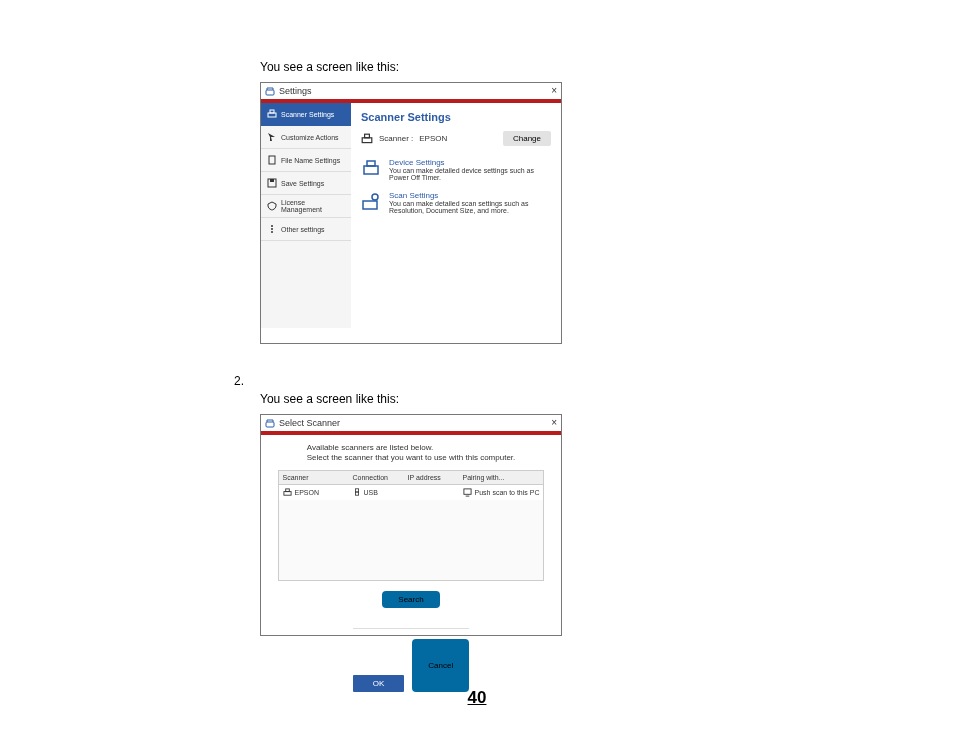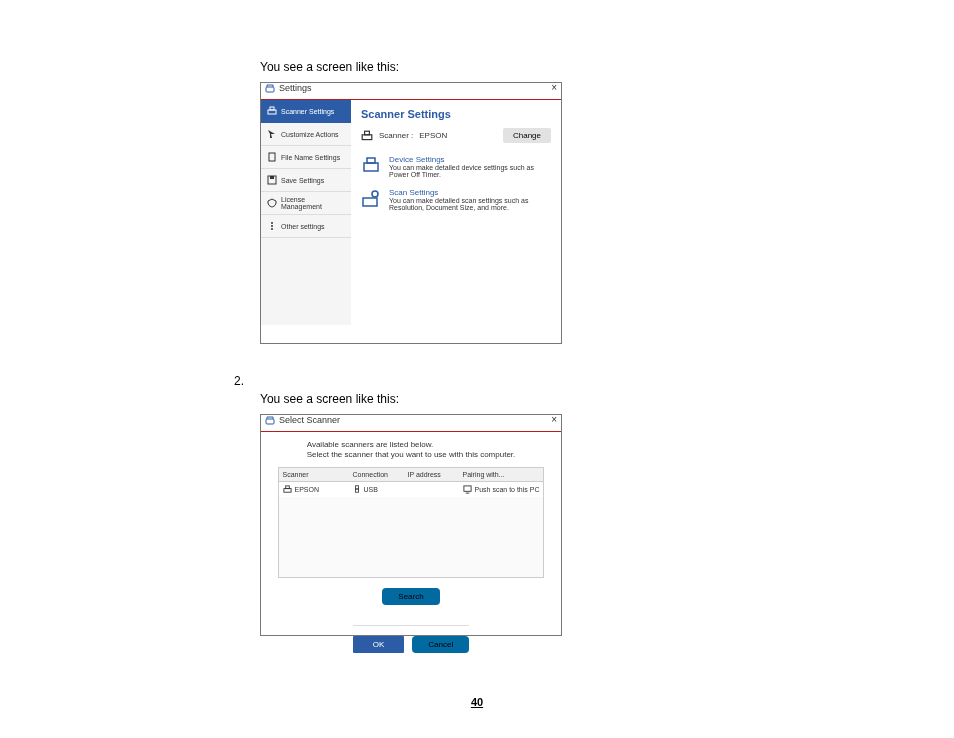--- a/index.html
+++ b/index.html
@@ -2,21 +2,21 @@
 <html><head>
 <meta charset="utf-8">
 <style>
   html,body{margin:0;padding:0;background:#fff;font-family:Arial,Helvetica,sans-serif;color:#000;}
   .page{width:954px;height:738px;position:relative;margin:0 auto;}
   .content{position:absolute;left:260px;top:60px;width:560px;}
   .p{font-size:12px;margin:0 0 8px 0;}
   .step{font-size:12px;margin:30px 0 4px 0;}
   .win{border:1px solid #777;background:#fff;font-size:9px;color:#333;}
   .win1{width:300px;height:260px;}
-  .titlebar{display:flex;align-items:flex-start;height:16px;border-bottom:1px solid #b91c1c;padding:0 4px;}
+  .titlebar{display:flex;align-items:center;height:16px;border-bottom:4px solid #b91c1c;padding:0 4px;}
   .tb-icon{width:10px;height:10px;margin-right:4px;display:inline-flex;align-items:center;justify-content:center;}
   .tb-close{margin-left:auto;font-size:10px;line-height:1;}
   .win1-body{display:flex;height:225px;}
   .sidebar{width:90px;background:#f5f5f5;display:flex;flex-direction:column;}
   .side-item{display:flex;align-items:center;gap:4px;height:22px;padding:0 6px;border-bottom:1px solid #ddd;font-size:7px;}
   .side-item.active{background:#2c5ca6;color:#fff;border-bottom:1px solid #2c5ca6;}
   .side-icon{width:10px;text-align:center;}
   .mainpane{flex:1;padding:8px 10px;display:flex;flex-direction:column;}
   .h2{color:#2c5ca6;font-weight:bold;font-size:11px;margin:0 0 8px 0;}
   .scn-row{display:flex;align-items:center;gap:6px;font-size:8px;margin-bottom:12px;}
@@ -32,23 +32,23 @@
   .table-head{display:flex;background:#f0f0f0;border-bottom:1px solid #ccc;font-size:7px;}
   .th,.td{padding:3px 4px;box-sizing:border-box;}
   .col-scn{width:70px;}
   .col-con{width:55px;}
   .col-ip{width:55px;}
   .col-pair{flex:1;}
   .table-row{display:flex;background:#fff;font-size:7px;}
   .table-blank{height:80px;background:#fafafa;}
   .search-row{display:flex;justify-content:flex-end;margin-top:10px;}
   .ok-row{display:flex;justify-content:flex-end;gap:8px;margin-top:20px;padding-top:10px;border-top:1px solid #ddd;}
-  .btn-blue{background:#2c5ca6;color:#fff;border:none;padding:4px 20px;font-size:8px;border-radius:1px;}
+  .btn-blue{background:#2c5ca6;color:#fff;border:none;padding:4px 20px;font-size:8px;border-radius:1px;margin-top:36px;}
   .btn-gray2{background:#0369a1;border:none;padding:4px 16px;font-size:8px;border-radius:4px;}
-  .page-num{position:absolute;left:0;right:0;bottom:30px;text-align:center;font-size:11px;font-weight:bold;text-decoration:underline;}
+  .page-num{position:absolute;left:0;right:0;bottom:30px;text-align:center;font-size:17px;font-weight:bold;text-decoration:underline;}
   svg{display:block;}
 </style>
 </head>
 <body>
 
 <div class="page">
   <div class="content">
 
     <p class="p">You see a screen like this:</p>
 

